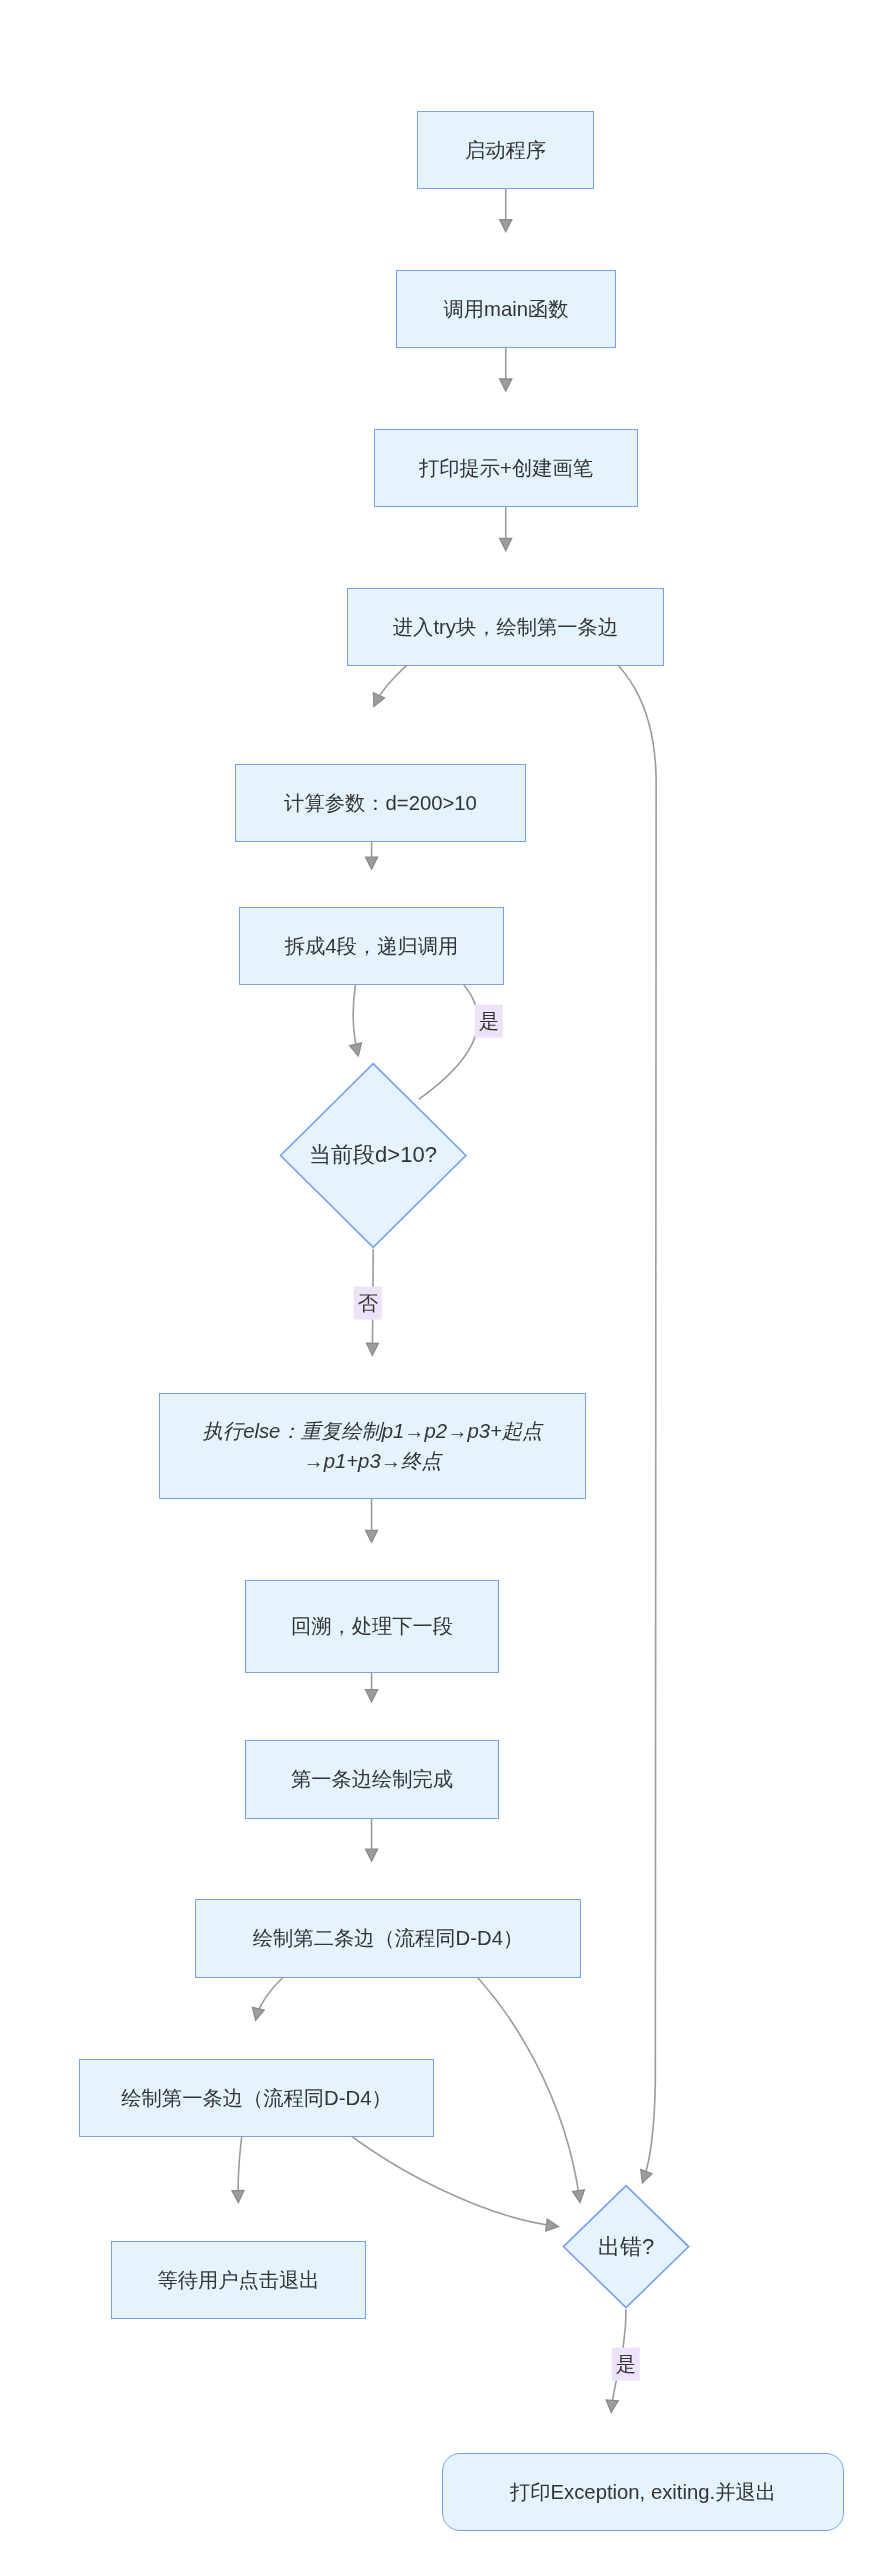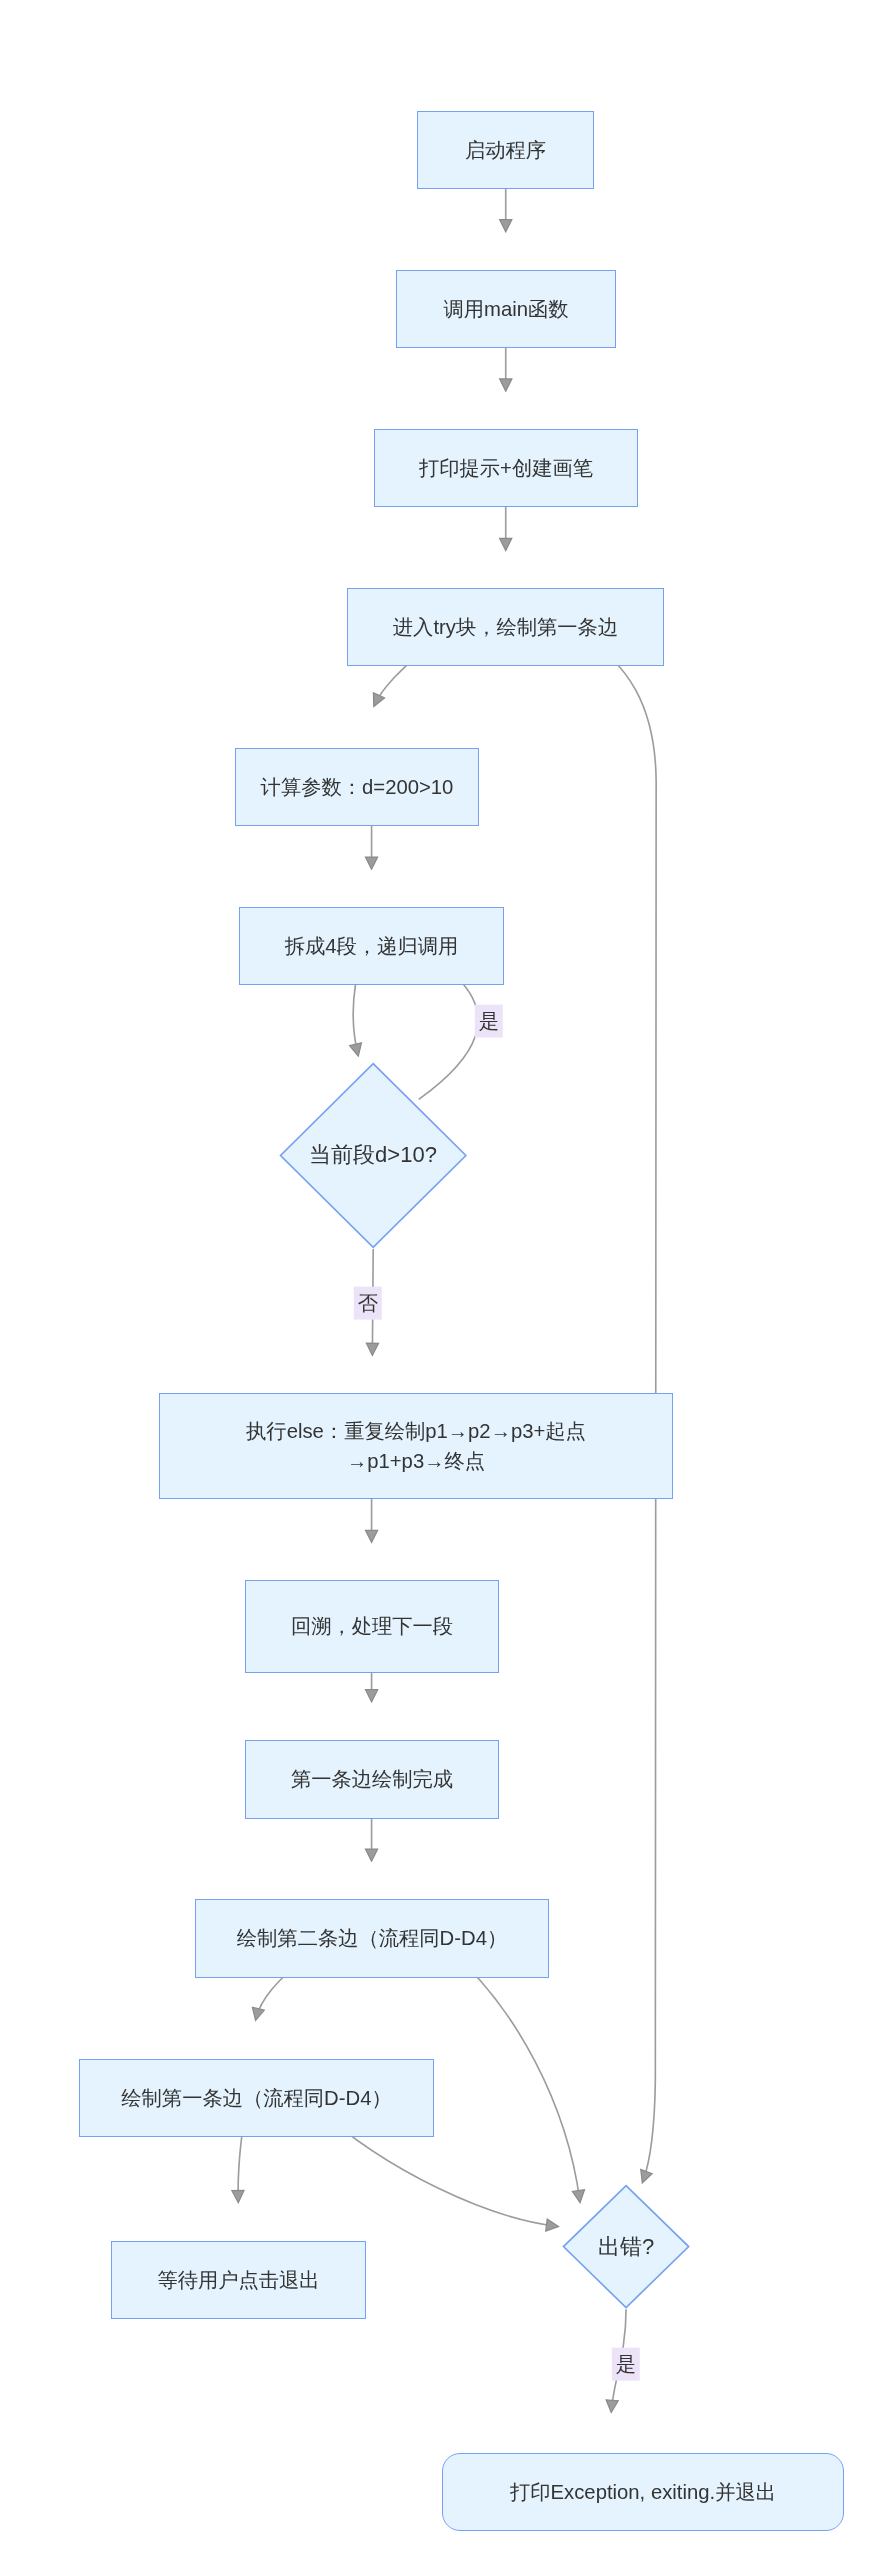--- a/index.html
+++ b/index.html
@@ -71,26 +71,26 @@
     padding: 2.4px 4.1px;
     font-size: 20.3px;
     color: var(--text);
     white-space: nowrap;
   }
   
   #n-start          { left: 417px;  top: 78px;   width: 177px; height: 78px; }
   #n-call-main      { left: 396px;  top: 237px;  width: 220px; height: 78px; }
   #n-print-create   { left: 374px;  top: 396px;  width: 264px; height: 78px; }
   #n-enter-try      { left: 347px;  top: 555px;  width: 317px; height: 78px; }
-  #n-calc-params    { left: 235px;  top: 715px;  width: 244px; height: 78px; }
+  #n-calc-params    { left: 235px;  top: 731px;  width: 291px; height: 78px; }
   #n-split-recurse  { left: 239px;  top: 874px; width: 265px; height: 78px; }
-  #n-exec-else      { left: 159px;  top: 1360px; width: 514px; height: 106px; }
+  #n-exec-else      { left: 159px;  top: 1360px; width: 427px; height: 106px; font-style: italic; }
   #n-backtrack      { left: 245px;  top: 1547px; width: 254px; height: 93px; }
   #n-first-done     { left: 245px;  top: 1707px; width: 254px; height: 79px; }
-  #n-second-edge    { left: 195px;  top: 1866px; width: 354px; height: 79px; }
+  #n-second-edge    { left: 195px;  top: 1866px; width: 386px; height: 79px; }
   #n-third-edge     { left: 79px;   top: 2026px; width: 355px; height: 78px; }
   #n-wait-exit      { left: 111px;  top: 2208px; width: 255px; height: 78px; }
   #n-print-exception{ left: 442px;  top: 2420px; width: 402px; height: 78px; border-radius: 18px; }
   #dl-check-d       { left: 373px;  top: 1155px; }
   #dl-error-check   { left: 626px;  top: 2247px; }
   #el-recurse-yes   { left: 489px;  top: 1021px; }
   #el-else-no       { left: 368px;  top: 1303px; }
   #el-error-yes     { left: 626px;  top: 2364px; }
 </style>
 </head>

